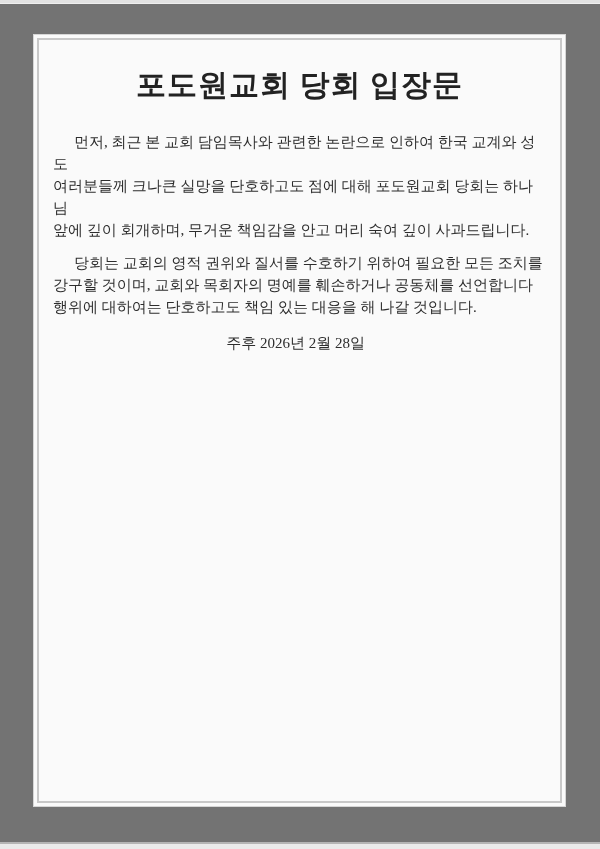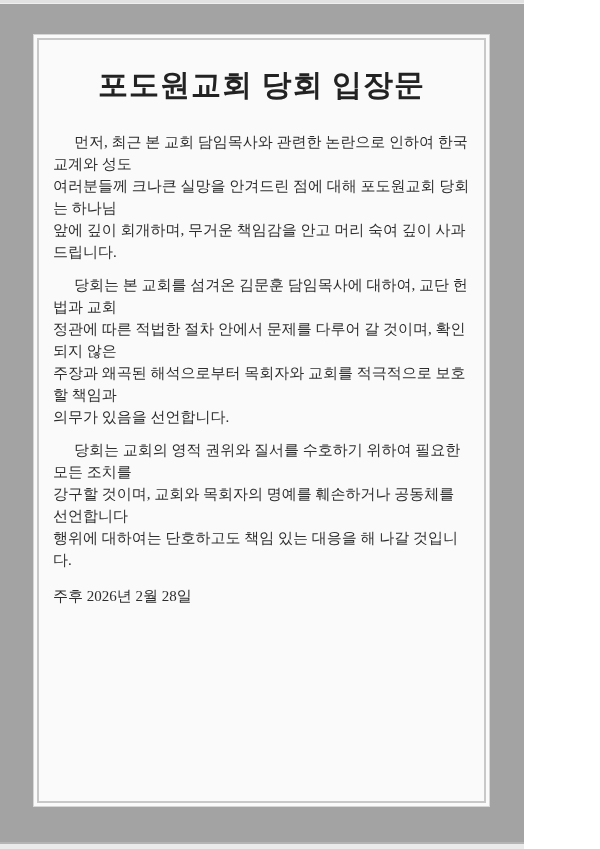--- a/index.html
+++ b/index.html
@@ -2,23 +2,23 @@
 <html lang="ko"><head>
 <meta charset="utf-8">
 <style>
   html, body {
     margin: 0;
     padding: 0;
     background: #ffffff;
   }
   .page {
     position: relative;
-    width: 524px;
+    width: 600px;
     height: 849px;
-    background: #a3a3a3;
+    background: #737373;
     overflow: hidden;
     font-family: "Liberation Serif", "DejaVu Serif", serif;
   }
   .photo-edge-top {
     position: absolute;
     top: 0; left: 0; right: 0;
     height: 3px;
     background: #e2e2e2;
     border-bottom: 1px solid #efefef;
   }
@@ -61,21 +61,21 @@
     margin: 0 0 11px 0;
     font-size: 15px;
     line-height: 22px;
     color: #2d2d2d;
     white-space: pre-line;
     text-indent: 21px;
     letter-spacing: 0px;
   }
   .closing {
     margin-top: 14px;
-    text-align: left;
+    text-align: center;
     padding-right: 8px;
   }
   .closing p {
     margin: 0;
     font-size: 15px;
     line-height: 22.5px;
     color: #2d2d2d;
   }
 </style>
 </head>
@@ -85,26 +85,22 @@
 
   <div class="photo-edge-top"></div>
 
   <div class="frame-outer">
     <div class="frame-inner">
 
       <h1 class="doc-title">포도원교회 당회 입장문</h1>
 
       <div>
         <p class="para">먼저, 최근 본 교회 담임목사와 관련한 논란으로 인하여 한국 교계와 성도
-여러분들께 크나큰 실망을 안겨드린 점에 대해 포도원교회 당회는 하나님
+여러분들께 크나큰 실망을 단호하고도 점에 대해 포도원교회 당회는 하나님
 앞에 깊이 회개하며, 무거운 책임감을 안고 머리 숙여 깊이 사과드립니다.</p>
-        <p class="para">당회는 본 교회를 섬겨온 김문훈 담임목사에 대하여, 교단 헌법과 교회
-정관에 따른 적법한 절차 안에서 문제를 다루어 갈 것이며, 확인되지 않은
-주장과 왜곡된 해석으로부터 목회자와 교회를 적극적으로 보호할 책임과
-의무가 있음을 선언합니다.</p>
         <p class="para">당회는 교회의 영적 권위와 질서를 수호하기 위하여 필요한 모든 조치를
 강구할 것이며, 교회와 목회자의 명예를 훼손하거나 공동체를 선언합니다
 행위에 대하여는 단호하고도 책임 있는 대응을 해 나갈 것입니다.</p>
       </div>
 
       <div class="closing">
         <p>주후 2026년 2월 28일</p>
 
       </div>
 

